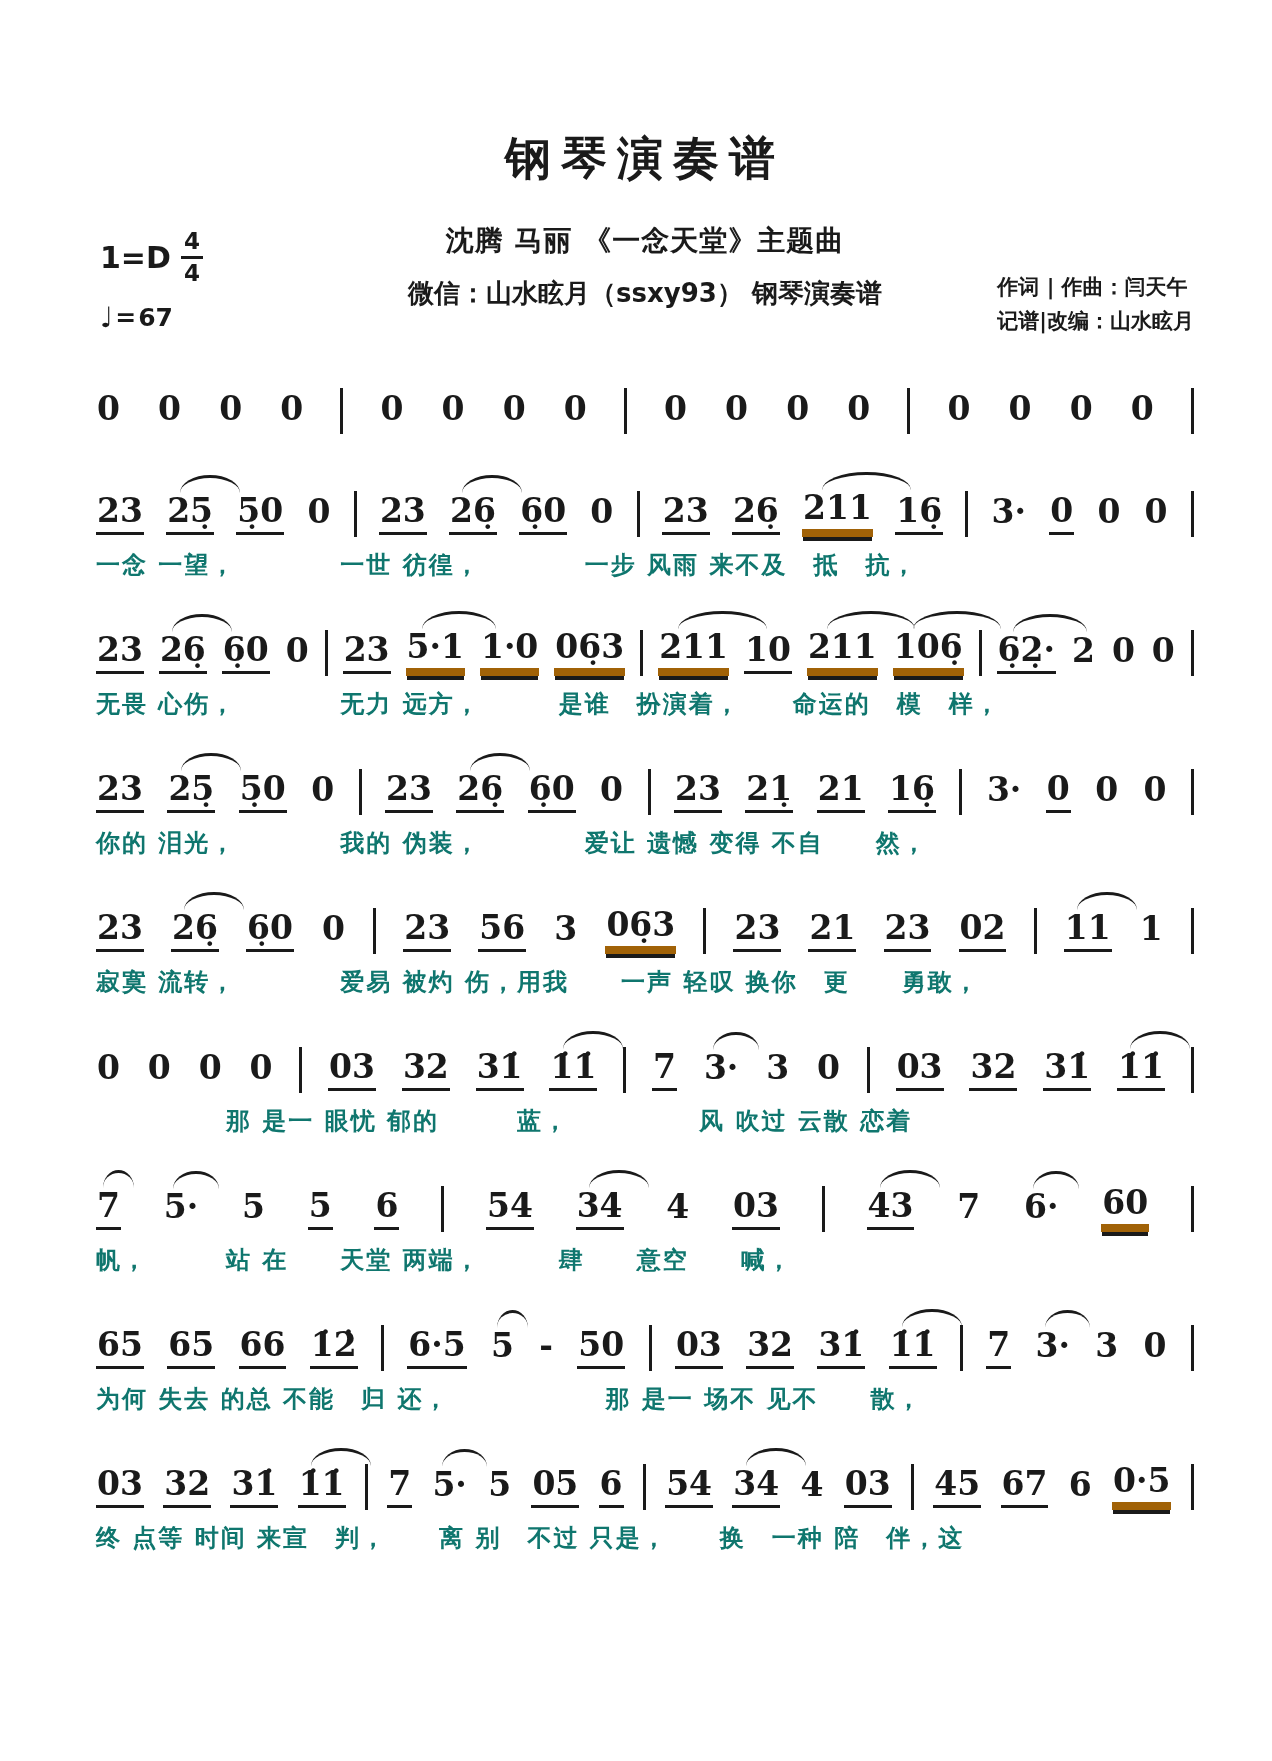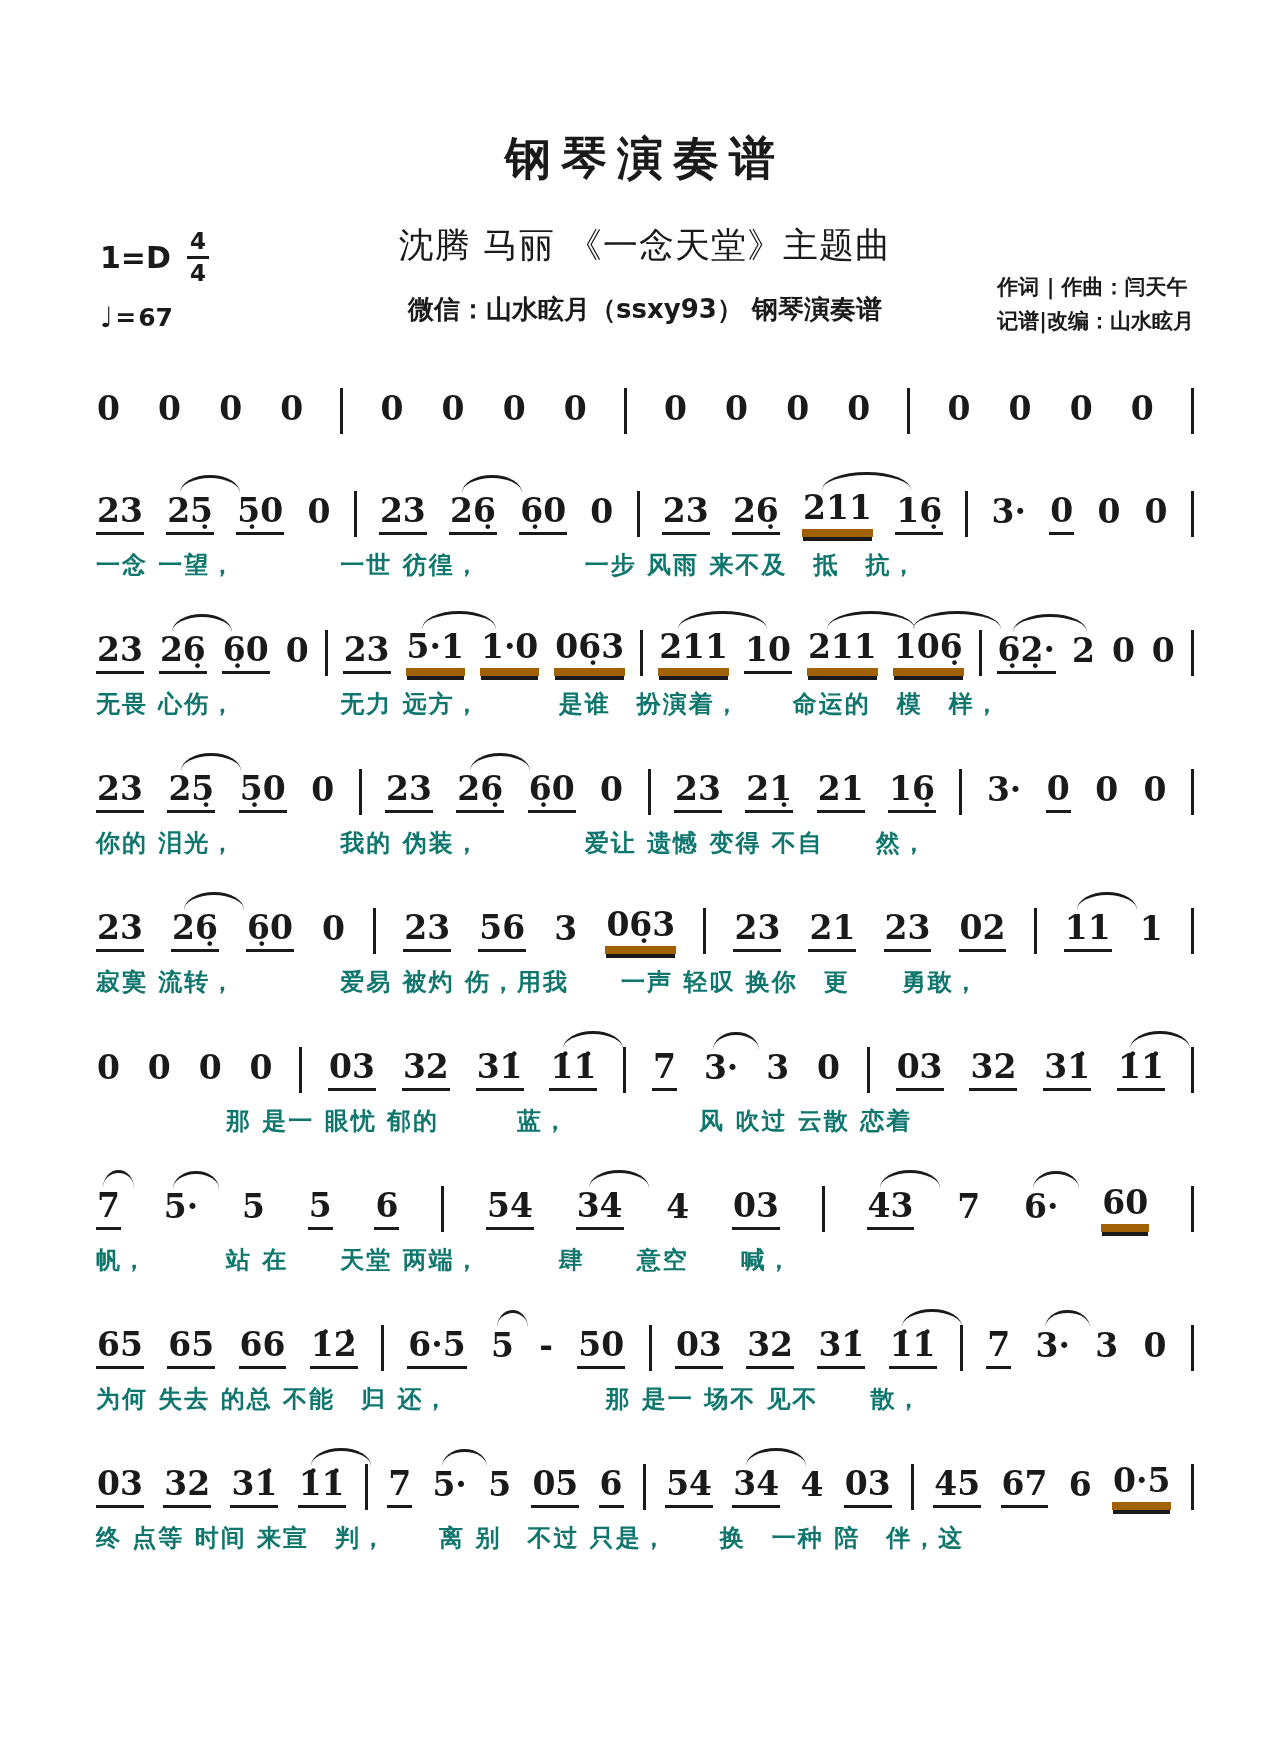--- a/index.html
+++ b/index.html
@@ -7,28 +7,28 @@
     width:1272px;height:1761px;overflow:hidden;
     background:#ffffff;color:#1a1a1a;
     font-family:"DejaVu Sans","Liberation Sans",sans-serif;
   }
   .sheet{padding:128px 78px 20px 96px;}
   .title{
     text-align:center;font-size:46px;font-weight:bold;letter-spacing:10px;
   }
   .meta-row{position:relative;margin-top:24px;height:128px;}
   .key-block{position:absolute;left:4px;top:8px;}
-  .key-line{display:flex;align-items:center;gap:16px;font-size:30px;font-weight:600;}
+  .key-line{display:flex;align-items:center;gap:10px;font-size:30px;font-weight:600;}
   .time-sig{display:inline-flex;flex-direction:column;align-items:center;line-height:1;font-size:23px;font-weight:bold;}
   .time-sig .tsep{width:22px;height:3px;background:#1a1a1a;margin:3px 0;}
   .tempo-line{margin-top:16px;font-size:25px;font-weight:600;display:flex;align-items:center;gap:2px;}
   .tempo-line .tempo-note{font-size:28px;}
   .center-block{text-align:center;padding:0 150px;}
-  .subtitle{font-size:35px;font-weight:400;letter-spacing:1px;margin-top:32px;}
-  .wechat{font-size:26px;margin-top:23px;font-weight:600;}
+  .subtitle{font-size:28px;font-weight:700;letter-spacing:1px;margin-top:32px;}
+  .wechat{font-size:26px;margin-top:16px;font-weight:600;}
   .credits{position:absolute;right:0;top:49px;font-size:21px;line-height:1.6;font-weight:600;white-space:nowrap;}
   .score{margin-top:10px;display:flex;flex-direction:column;}
   .score-line{margin-bottom:21px;}
   .notes-row{
     display:flex;justify-content:space-between;align-items:center;
     height:62px;padding-top:20px;
   }
   .note{
     position:relative;
     font-family:"DejaVu Serif","Liberation Serif",serif;

